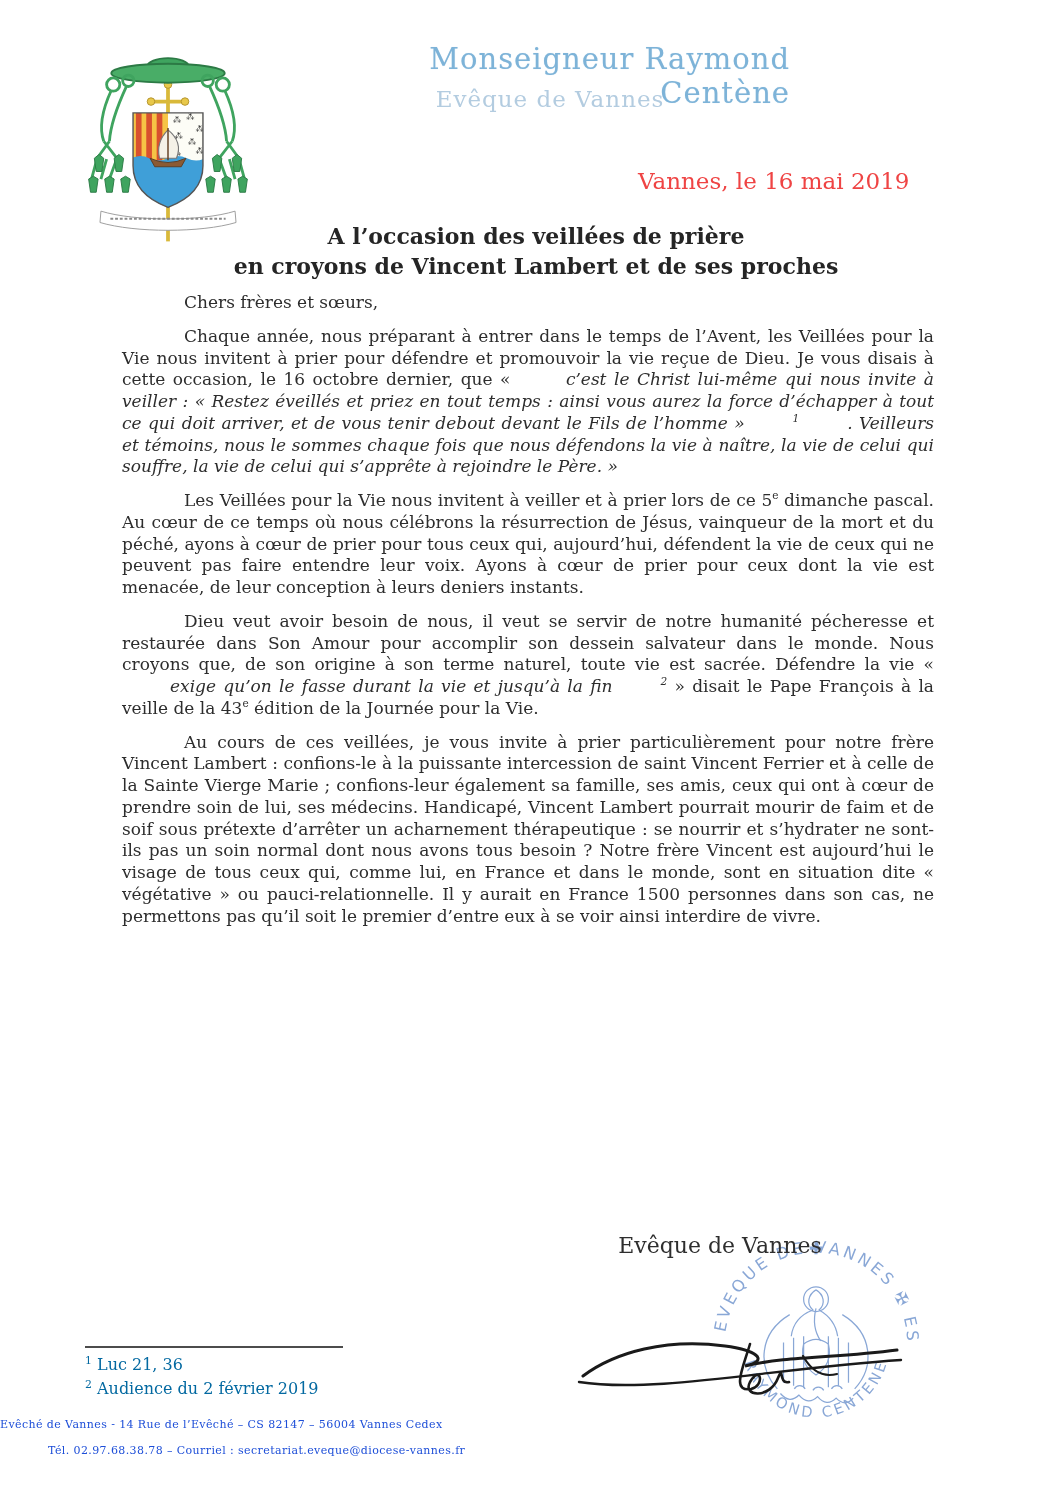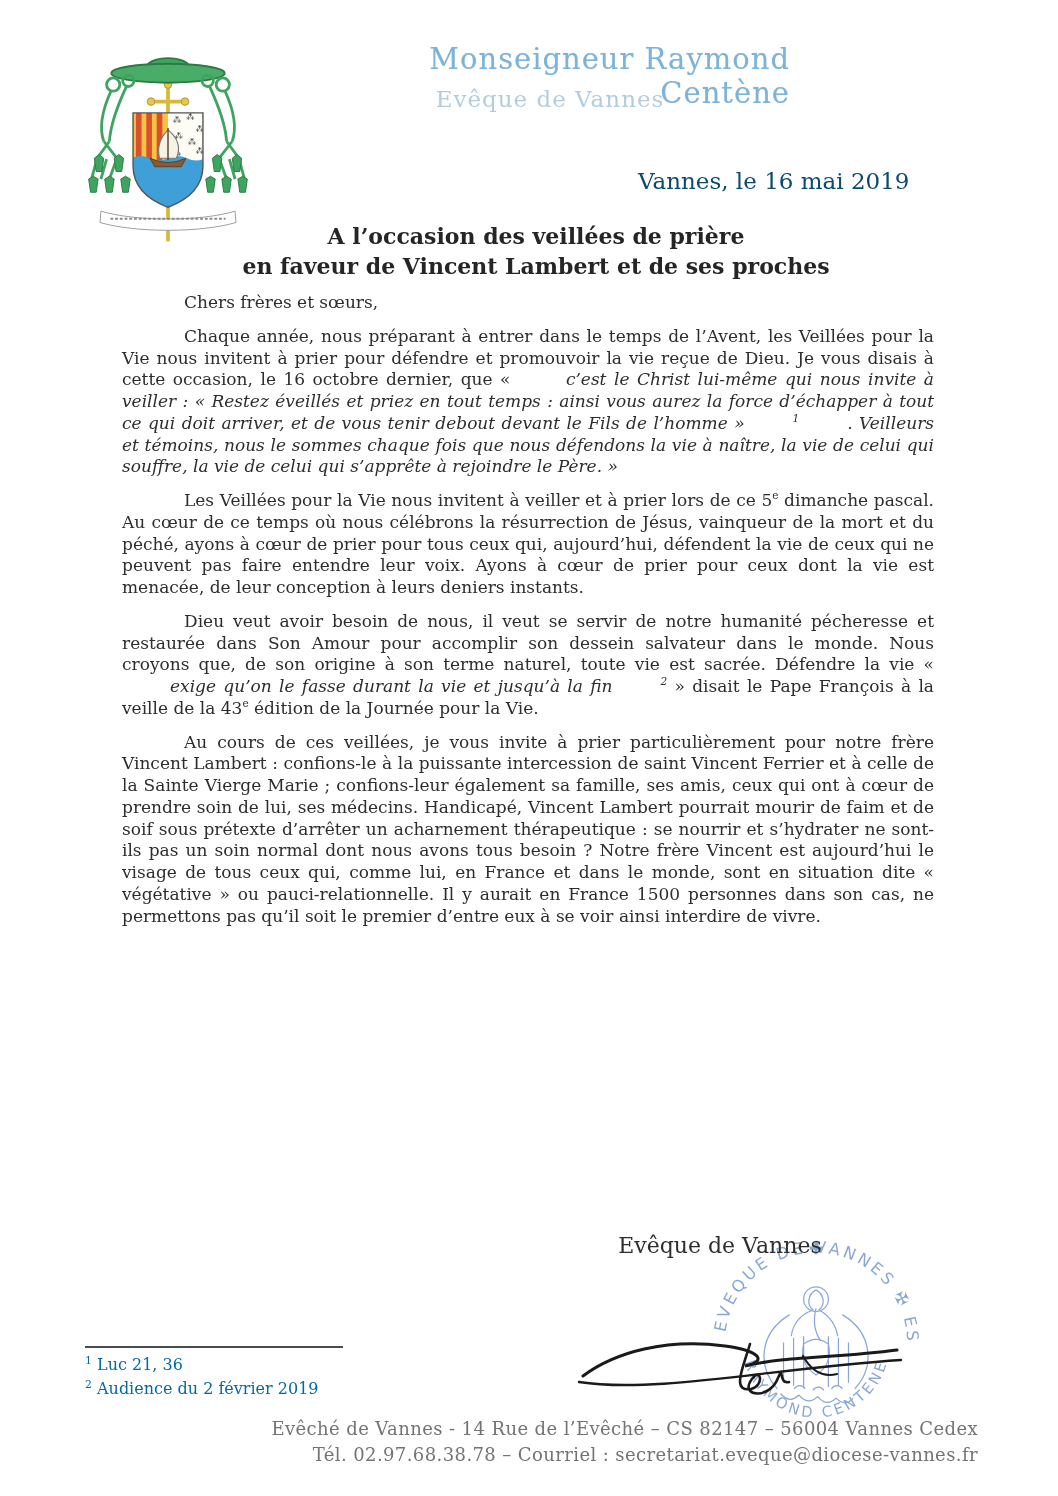--- a/index.html
+++ b/index.html
@@ -5,21 +5,21 @@
   html,body{margin:0;padding:0;background:#e8e8e8;}
   .page{position:relative;width:1058px;height:1496px;margin:0 auto;background:#ffffff;
         overflow:hidden;font-family:"DejaVu Serif","Liberation Serif",serif;color:#2d2d2d;}
 
   
   .coa{position:absolute;left:78px;top:26px;width:180px;height:222px;}
   .lh-name{position:absolute;left:310px;top:42px;width:480px;text-align:right;
            font-size:29px;color:#7db3d8;letter-spacing:1px;text-shadow:0 0 1px #cfe2ef;}
   .lh-sub{position:absolute;left:310px;top:86px;width:480px;text-align:center;
           font-size:23px;color:#b3cce0;letter-spacing:1px;}
-  .date{position:absolute;left:638px;top:168px;font-size:23px;color:#0c4a6e;}
+  .date{position:absolute;left:638px;top:168px;font-size:23px;color:#ef4444;}
 
   
   .title{position:absolute;left:0;right:0;top:222px;text-align:center;
          font-weight:bold;font-size:22px;line-height:1.35;color:#252525;margin-left:14px;}
 
   
   .body{position:absolute;left:122px;top:292px;width:812px;
         font-size:17px;line-height:1.28;text-align:justify;}
   .para{margin:0 0 12px 0;text-indent:62px;}
   .ital{font-style:italic;margin-left:48px;}
@@ -32,22 +32,22 @@
   .squiggle{position:absolute;left:575px;top:1318px;width:330px;height:85px;z-index:4;}
   .seal{position:absolute;left:700px;top:1228px;width:232px;height:232px;z-index:2;opacity:.9;}
 
   
   .fnrule{position:absolute;left:85px;top:1346px;width:258px;height:2px;background:#4c4c4c;}
   .footnote{position:absolute;left:85px;font-size:16px;color:#0369a1;}
   .fn1{top:1354px;} .fn2{top:1378px;}
   .footnote sup{font-size:0.68em;}
 
   
-  .footer{position:absolute;left:0;right:80px;text-align:right;font-size:18px;
-          color:#737373;letter-spacing:.4px;z-index:1;}
+  .footer{position:absolute;left:0;right:80px;text-align:left;font-size:11px;
+          color:#1d4ed8;letter-spacing:.4px;z-index:1;}
   .ft1{top:1418px;} .ft2{top:1444px;padding-left:48px;}
 </style>
 </head>
 <body>
 
 <div class="page">
 
   <svg class="coa" viewBox="0 0 190 235">
 
     <g stroke="#d9b93a" stroke-width="4" fill="none">
@@ -120,21 +120,21 @@
     <line x1="34" y1="204" x2="156" y2="204" stroke="#8a8a8a" stroke-width="2" stroke-dasharray="3 2"></line>
   </svg>
 
   <div class="lh-name">Monseigneur Raymond Centène</div>
   <div class="lh-sub">Evêque de Vannes</div>
 
   <div class="date">Vannes, le 16 mai 2019</div>
 
   <div class="title">
     <div>A l’occasion des veillées de prière</div>
-    <div>en faveur de Vincent Lambert et de ses proches</div>
+    <div>en croyons de Vincent Lambert et de ses proches</div>
   </div>
 
   <div class="body">
     <p class="para">Chers frères et sœurs,</p>
 
     <p class="para"><span>Chaque année, nous préparant à entrer dans le temps de l’Avent, les Veillées pour la Vie nous invitent à prier pour défendre et promouvoir la vie reçue de Dieu. Je vous disais à cette occasion, le 16 octobre dernier, que « </span><span class="ital">c’est le Christ lui-même qui nous invite à veiller : «  Restez éveillés et priez en tout temps : ainsi vous aurez la force d’échapper à tout ce qui doit arriver, et de vous tenir debout devant le Fils de l’homme »</span><sup class="ital">1</sup><span class="ital">. Veilleurs et témoins, nous le sommes chaque fois que nous défendons la vie à naître, la vie de celui qui souffre, la vie de celui qui s’apprête à rejoindre le Père. »</span></p>
 
     <p class="para"><span>Les Veillées pour la Vie nous invitent à veiller et à prier lors de ce 5</span><sup>e</sup><span> dimanche pascal. Au cœur de ce temps où nous célébrons la résurrection de Jésus, vainqueur de la mort et du péché, ayons à cœur de prier pour tous ceux qui, aujourd’hui, défendent la vie de ceux qui ne peuvent pas faire entendre leur voix. Ayons à cœur de prier pour ceux dont la vie est menacée, de leur conception à leurs deniers instants.</span></p>
 
     <p class="para"><span>Dieu veut avoir besoin de nous, il veut se servir de notre humanité pécheresse et restaurée dans Son Amour pour accomplir son dessein salvateur dans le monde. Nous croyons que, de son origine à son terme naturel, toute vie est sacrée. Défendre la vie « </span><span class="ital">exige qu’on le fasse durant la vie et jusqu’à la fin</span><sup class="ital">2</sup><span> » disait le Pape François à la veille de la 43</span><sup>e</sup><span> édition de la Journée pour la Vie.</span></p>

